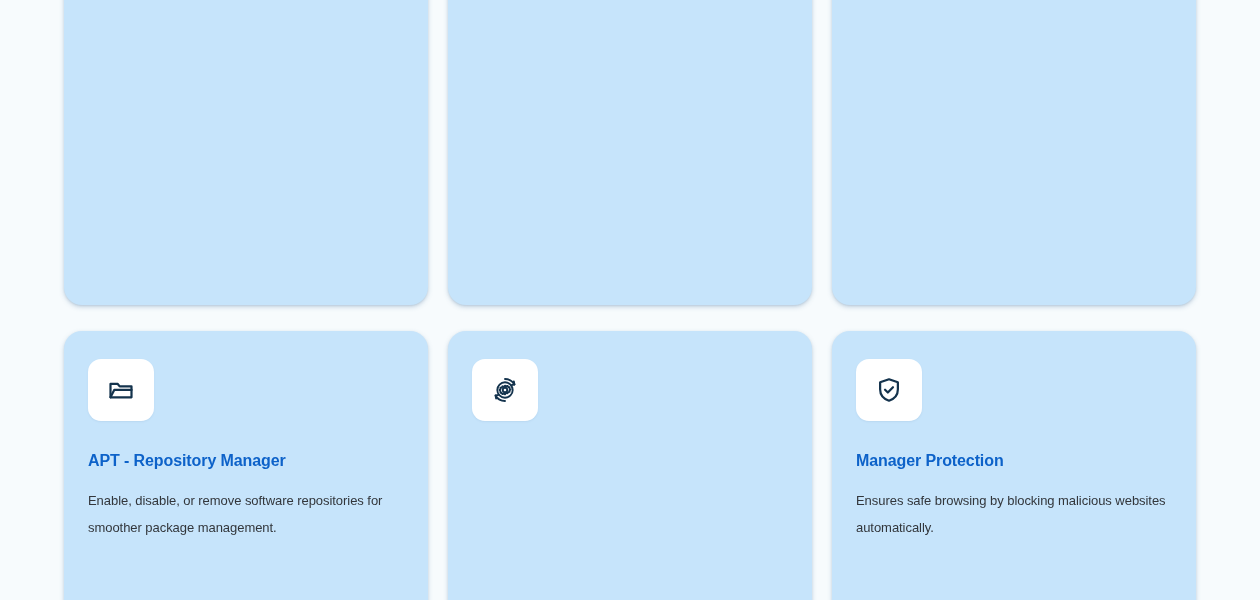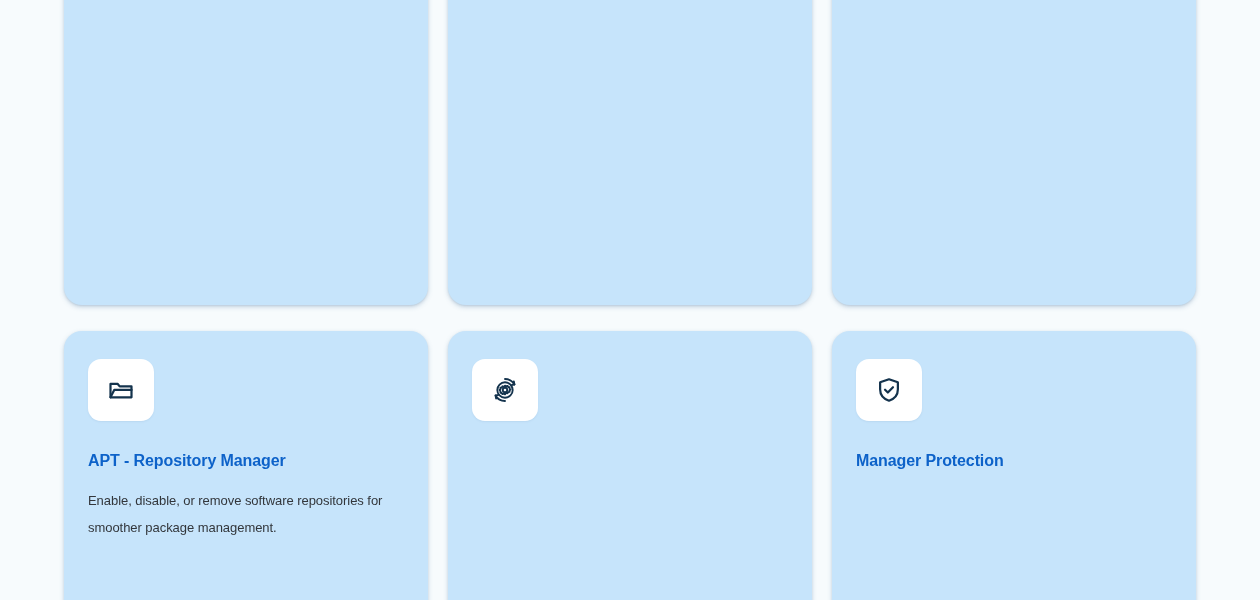--- a/index.html
+++ b/index.html
@@ -121,15 +121,16 @@
   </div>
 
   <div class="feature-card">
     <div class="icon-tile">
       <svg viewBox="0 0 24 24" fill="none" stroke="#14334d" stroke-width="1.9" stroke-linecap="round" stroke-linejoin="round">
         <path d="M12 2.8l7.6 2.6v6.1c0 4.6-3.2 8.1-7.6 9.7-4.4-1.6-7.6-5.1-7.6-9.7V5.4z"></path>
         <path d="M8.6 11.8l2.4 2.4 4.4-4.6"></path>
       </svg>
     </div>
     <div class="card-title">Manager Protection</div>
+    <div class="card-desc">Ensures safe browsing by blocking malicious websites automatically.</div>
   </div>
 
 </div>
 
 </body></html>

